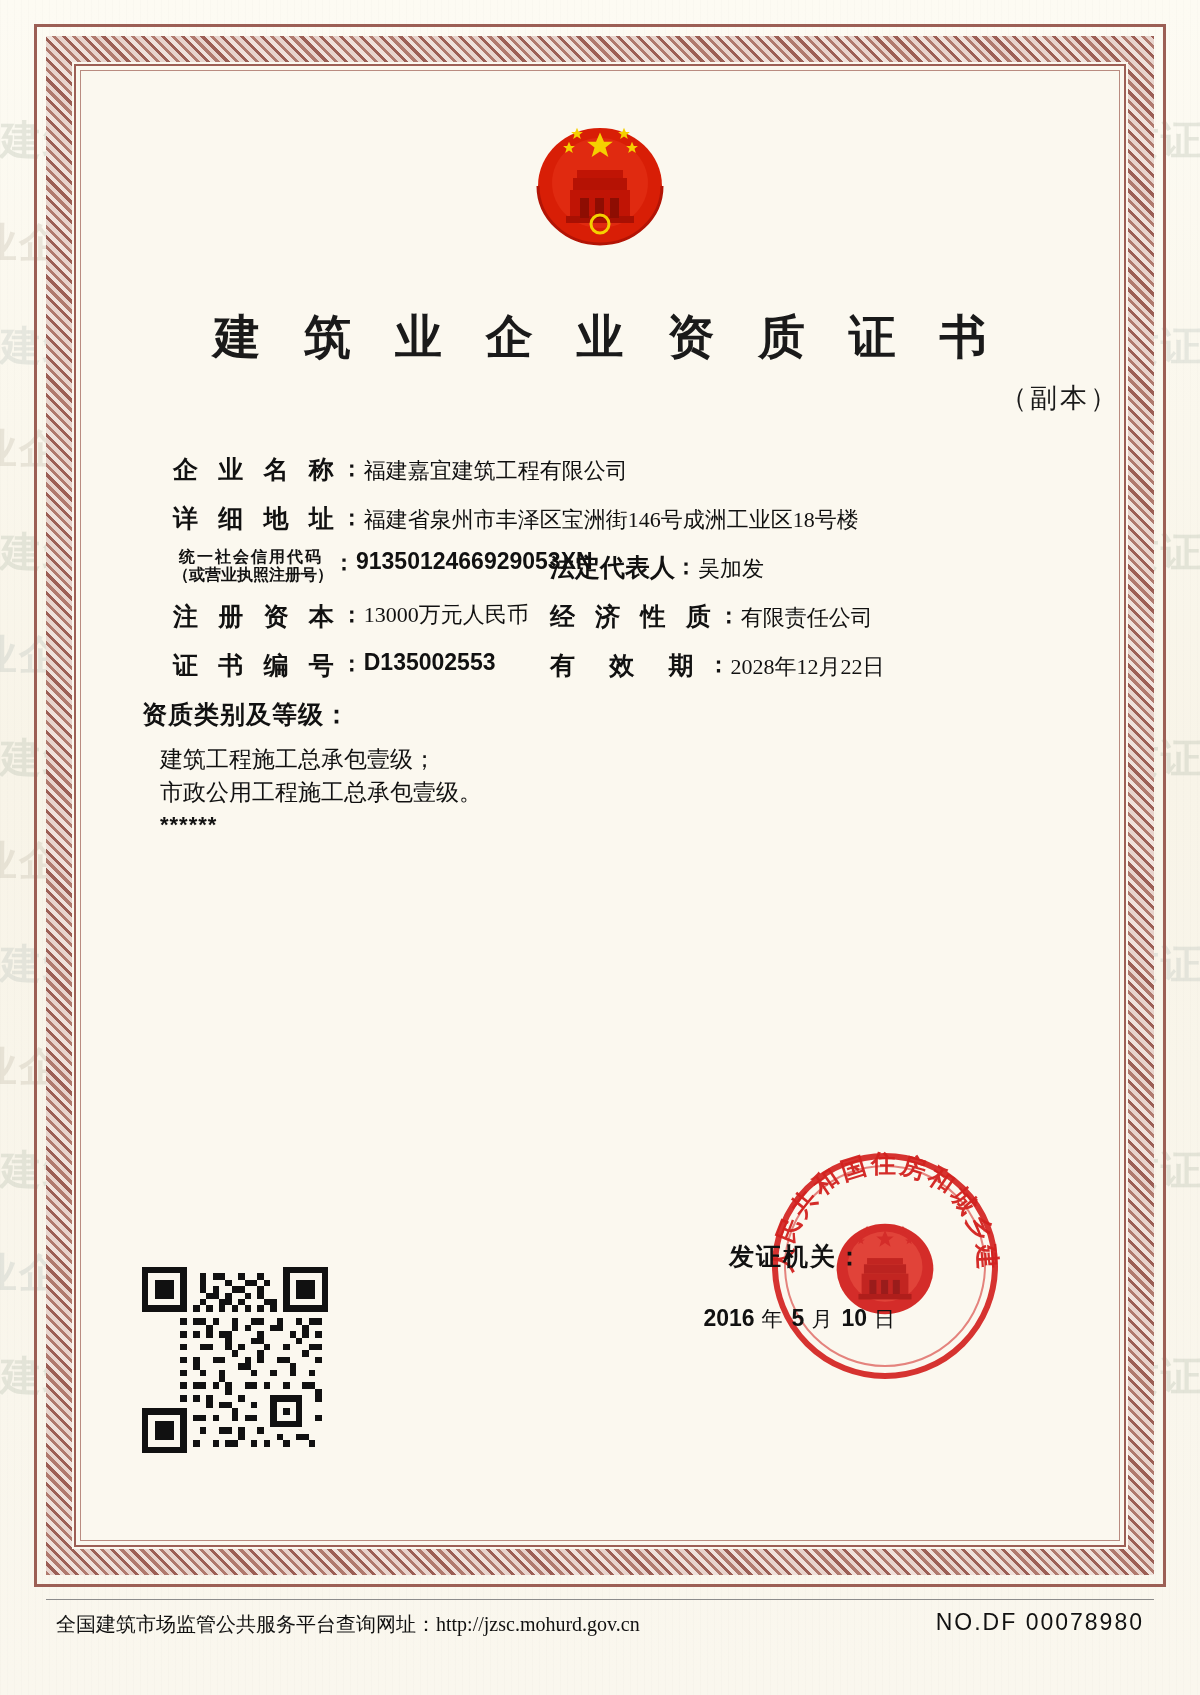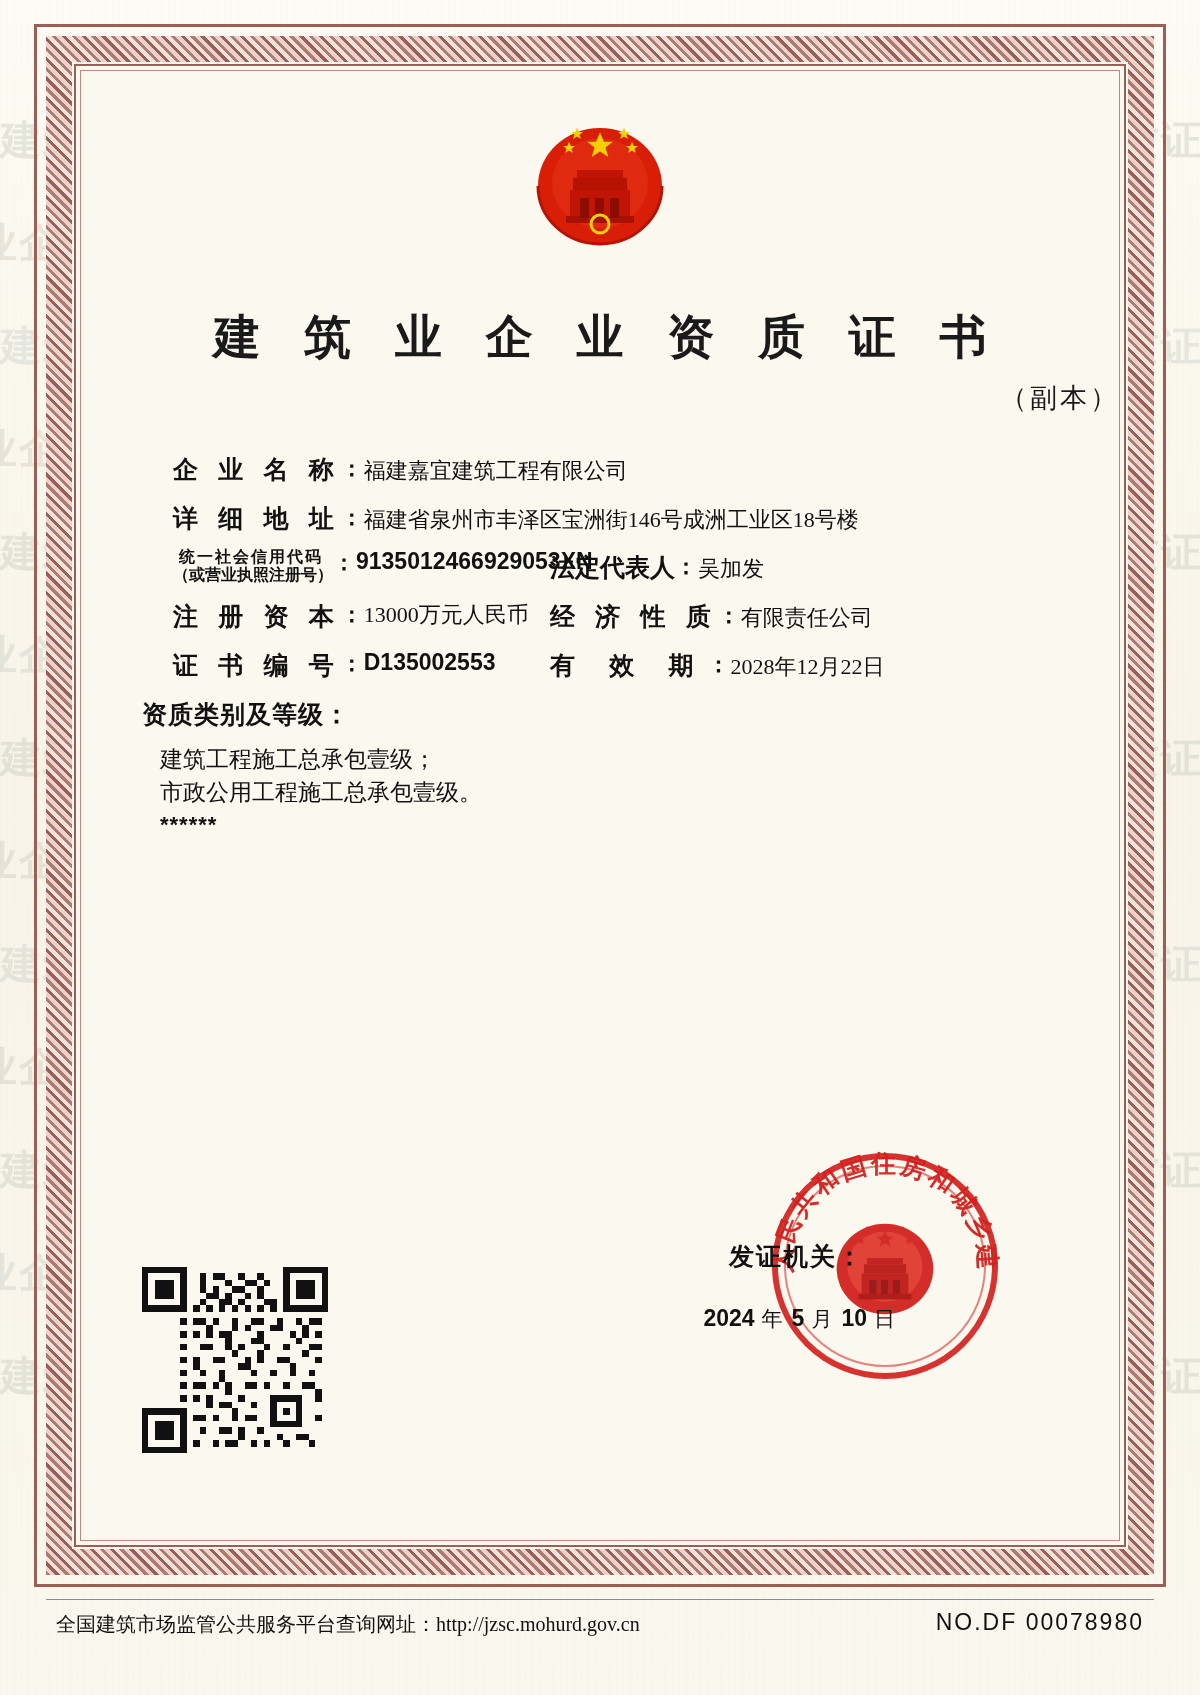--- a/index.html
+++ b/index.html
@@ -596,21 +596,21 @@
           <g transform="translate(31,-36) scale(0.6)">
               <use href="#sealStar" fill="#ffffff"></use>
             </g>
         </g>
       </svg>
     </div>
 
     <div class="issuer-row">发证机关：</div>
 
     <div class="date-row">
-      <span class="num">2024</span><span class="unit">年</span><span class="num">5</span><span class="unit">月</span><span class="num">10</span><span class="unit">日</span>
+      <span class="num">2016</span><span class="unit">年</span><span class="num">5</span><span class="unit">月</span><span class="num">10</span><span class="unit">日</span>
     </div>
 
 
   </div>
 
   <div class="footer">
     <div class="footer-line"></div>
     <div class="footer-left">全国建筑市场监管公共服务平台查询网址：http://jzsc.mohurd.gov.cn</div>
     <div class="footer-right">NO.DF  00078980</div>
   </div>

